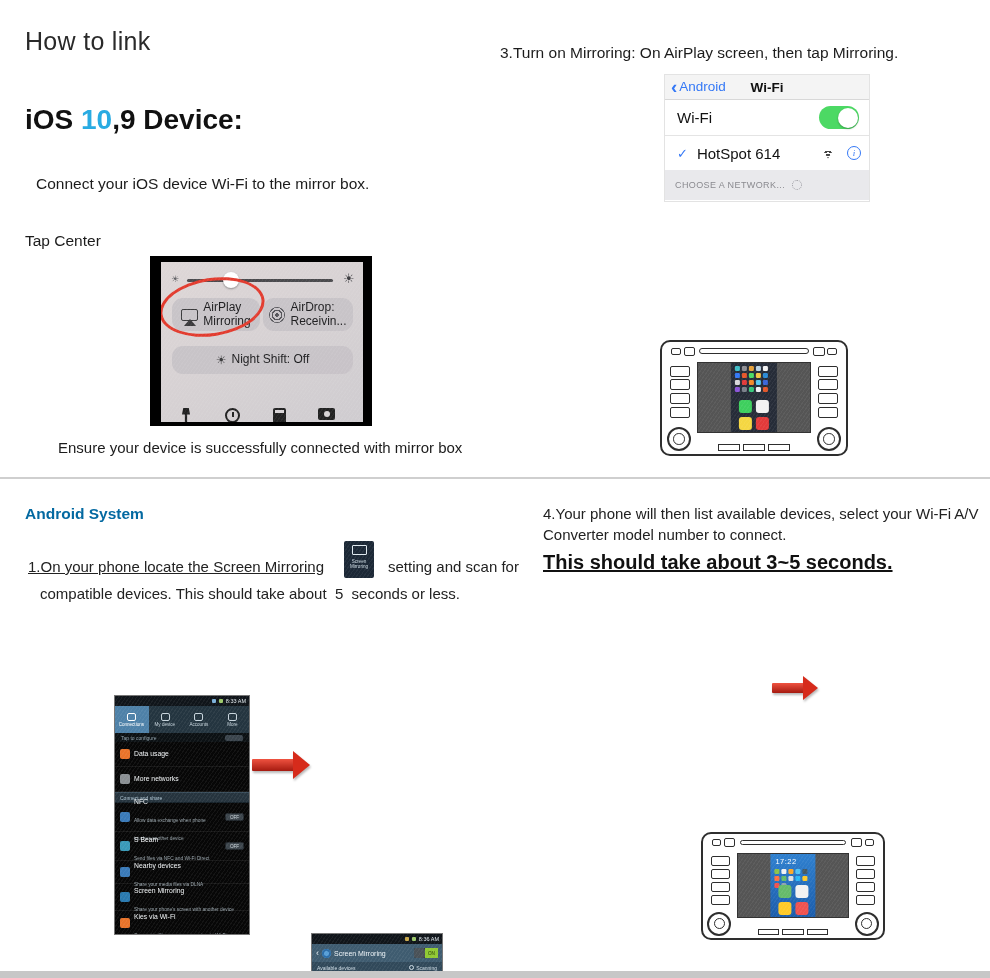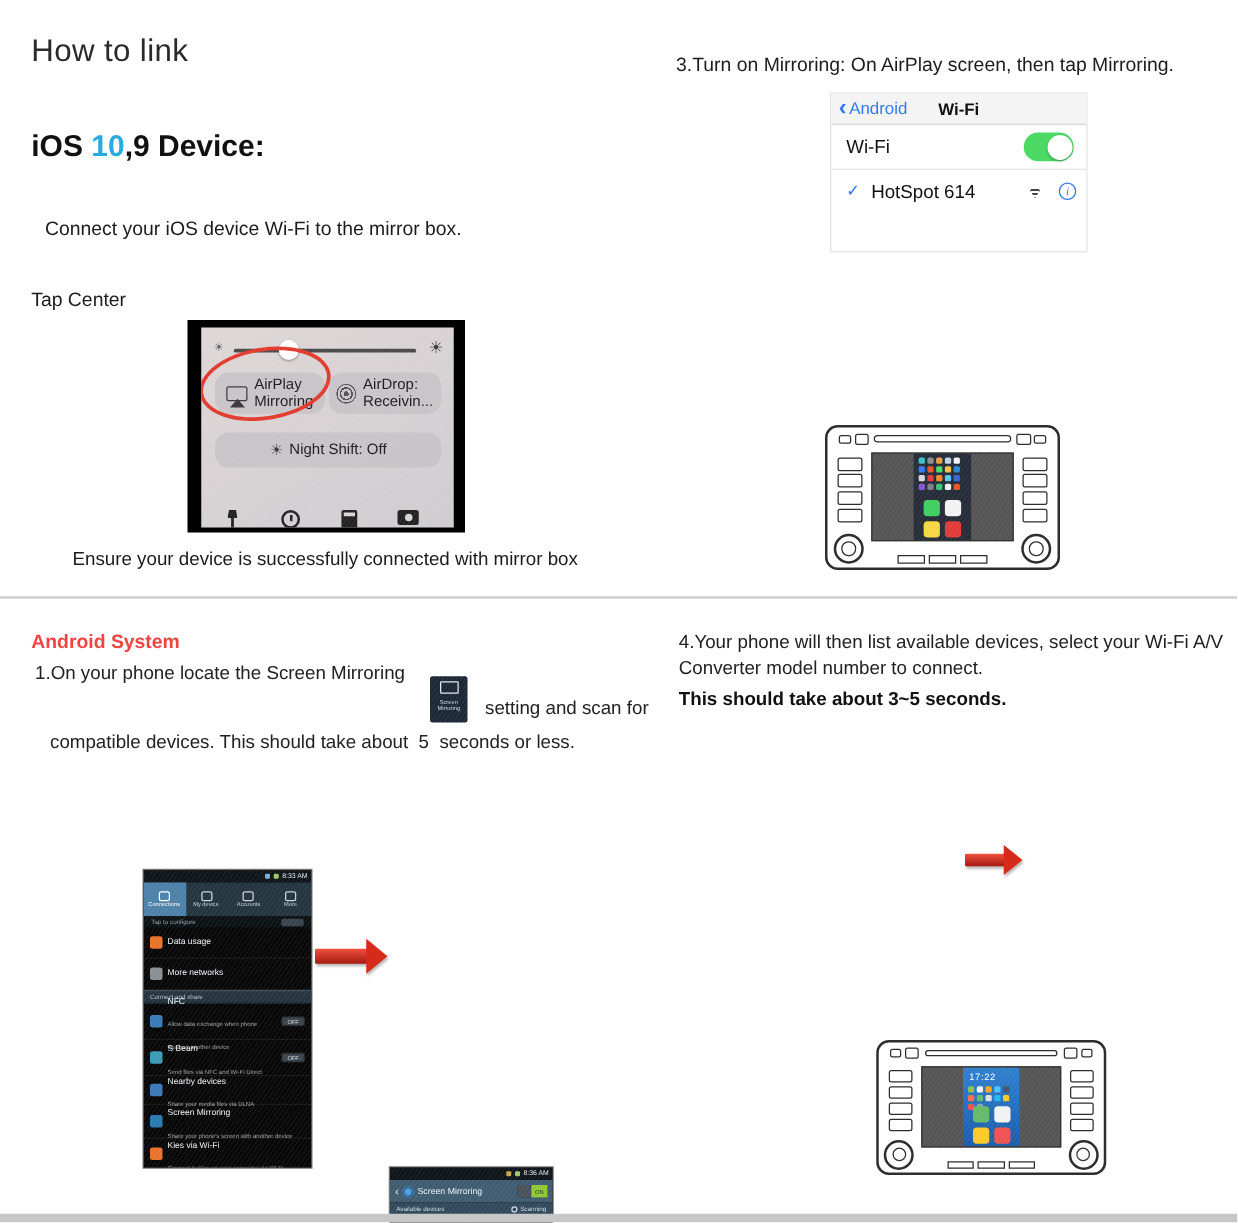--- a/index.html
+++ b/index.html
@@ -6,27 +6,27 @@
   html,body { background:#fff; }
   #page { position:relative; width:990px; height:978px; background:#fff; overflow:hidden;
           font-family:"Liberation Sans","DejaVu Sans",sans-serif; color:#1d1d1f; }
   .abs { position:absolute; }
   .hatch { position:relative; }
   .hatch::after { content:""; position:absolute; inset:0; pointer-events:none;
     background:repeating-linear-gradient(125deg, rgba(255,255,255,.055) 0 1px, rgba(0,0,0,0) 1px 3px); }
 
   
   .doc-title { font-size:25px; color:#2a2a2a; letter-spacing:.3px; }
-  .ios-head  { font-size:24px; font-weight:700; color:#111; }
+  .ios-head  { font-size:28px; font-weight:700; color:#111; }
   .ios-head .num { color:#29abe2; }
   .step { font-size:15.5px; color:#1c1c1c; line-height:21px; white-space:pre-wrap; }
   .cap  { font-size:15px; color:#1c1c1c; }
-  .and-head { font-size:15.5px; font-weight:700; color:#ef4444; }
+  .and-head { font-size:15.5px; font-weight:700; color:#0369a1; }
   .and-step { font-size:15px; color:#222; line-height:21px; white-space:pre-wrap; }
-  .bold-note { font-weight:700; font-size:15px; color:#111; }
+  .bold-note { font-weight:700; font-size:20px; color:#111;text-decoration:underline; }
   .divider { left:0; top:477px; width:990px; height:2px; background:#cfcfcf; }
   .bottom-bar { left:0; top:971px; width:990px; height:7px; background:#c7c7c7; }
 
   
   .cc { left:150px; top:256px; width:222px; height:170px; background:#000; }
   .cc-body { position:absolute; left:11px; right:9px; top:6px; bottom:4px; overflow:hidden;
     background:linear-gradient(150deg,#ded7d7 0%,#d6d1d3 55%,#cfccd0 100%); }
   .cc-slider { position:absolute; left:0; top:8px; width:100%; height:20px; }
   .sun { position:absolute; color:#5c5c60; font-family:"DejaVu Sans",sans-serif; }
   .cc-track { position:absolute; left:26px; top:9px; width:146px; height:2.5px; background:#4a4a4d; border-radius:2px; }
@@ -196,39 +196,43 @@
           <div class="cam-ico"></div>
         </div>
 
       <div class="red-circle"></div>
     </div>
   </div>
 
   <div class="abs cap" style="left:58px; top:439px;">Ensure your device is successfully connected with mirror box</div>
   <div class="abs divider"></div>
 
-  <div class="abs step" style="left:500px; top:42px; width:480px;text-align:center;">3.Turn on Mirroring: On AirPlay screen, then tap Mirroring.</div>
+  <div class="abs step" style="left:500px; top:42px; width:480px;">3.Turn on Mirroring: On AirPlay screen, then tap Mirroring.</div>
 
   <div class="abs wifi-card">
     <div class="wc-head">
       <span class="wc-back">
           <span class="chev">‹</span>
           <span>Android</span>
         </span>
       <span class="wc-title">Wi-Fi</span>
     </div>
     <div class="wc-row">
       <span>Wi-Fi</span>
       <span class="toggle"></span>
     </div>
     <div class="wc-row">
       <span class="check">✓</span>
       <span class="net-name">HotSpot 614</span>
       <span class="wifi-ico"></span>
       <span class="info-ico">i</span>
+    </div>
+    <div class="wc-foot">
+      <span class="t">CHOOSE A NETWORK...</span>
+      <span class="spinner"></span>
     </div>
   </div>
 
 
   <div class="abs car" style="left:660px; top:340px; width:188px; height:116px;">
     <div class="car-body"></div>
     <div class="car-rect" style="left:6%;top:6.5%;width:5%;height:6.5%;"></div>
     <div class="car-rect" style="left:12.5%;top:6%;width:6%;height:8%;"></div>
     <div class="car-slot"></div>
     <div class="car-rect" style="right:12.5%;top:6%;width:6%;height:8%;"></div>
@@ -277,21 +281,21 @@
     <div class="car-knob" style="right:3.5%;"></div>
     <div class="car-bstrip">
         <span></span>
         <span></span>
         <span></span>
       </div>
   </div>
 
   <div class="abs and-head" style="left:25px; top:505px;">Android System</div>
 
-  <div class="abs and-step" style="left:28px; top:528px;">1.On your phone locate the Screen Mirroring</div>
+  <div class="abs and-step" style="left:28px; top:556px;text-decoration:underline;">1.On your phone locate the Screen Mirroring</div>
   <div class="abs sm-ico hatch">
     <div class="sm-mon"></div>
     <div class="sm-txt"><span>Screen</span><br><span>Mirroring</span></div>
   </div>
   <div class="abs and-step" style="left:388px; top:556px;">setting and scan for</div>
   <div class="abs and-step" style="left:40px; top:583px;">compatible devices. This should take about  5  seconds or less.</div>
 
   <div class="abs and-step" style="left:543px; top:503px; width:446px;">4.Your phone will then list available devices, select your Wi-Fi A/V Converter model number to connect.</div>
   <div class="abs bold-note" style="left:543px; top:551px;">This should take about 3~5 seconds.</div>
 

